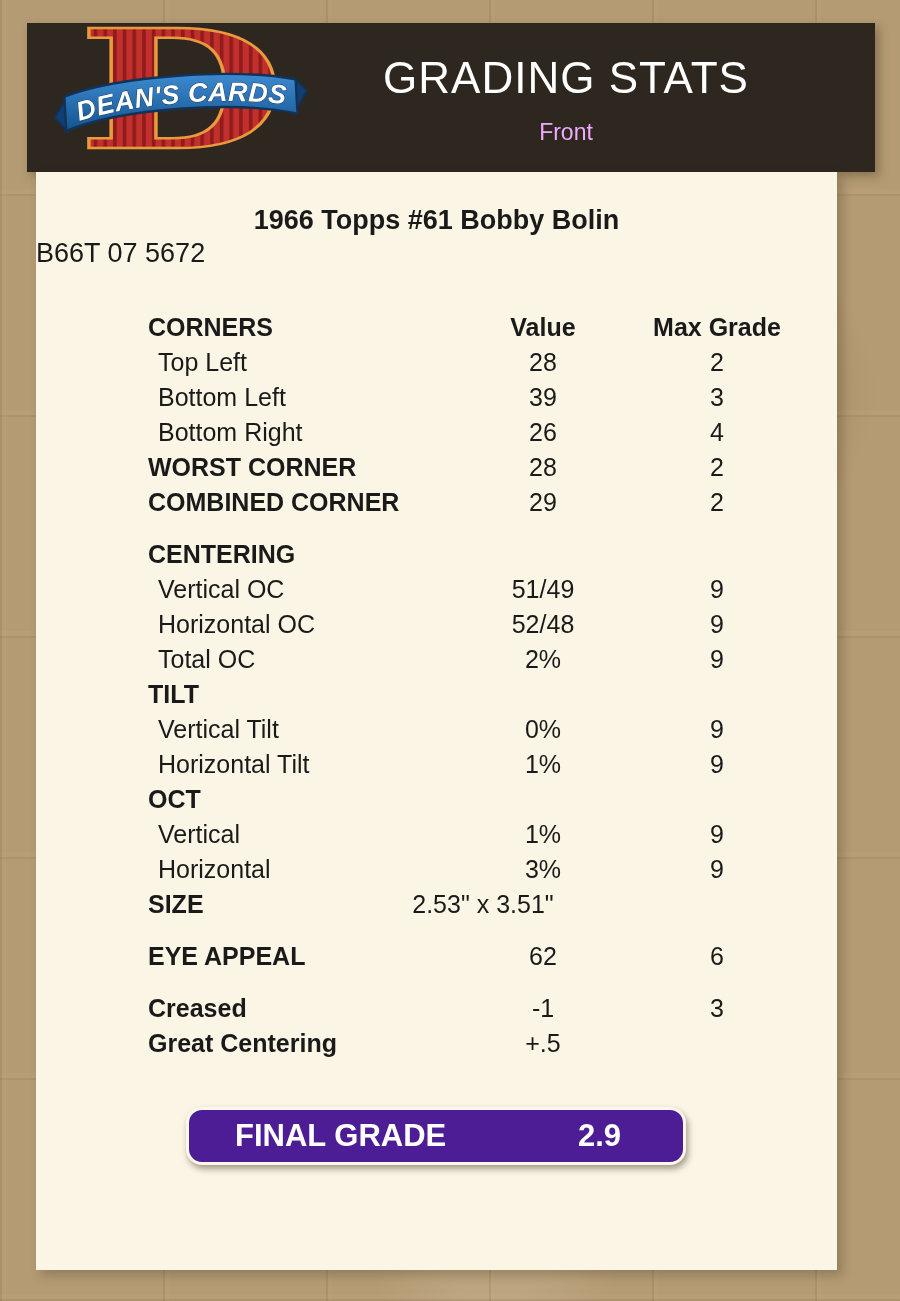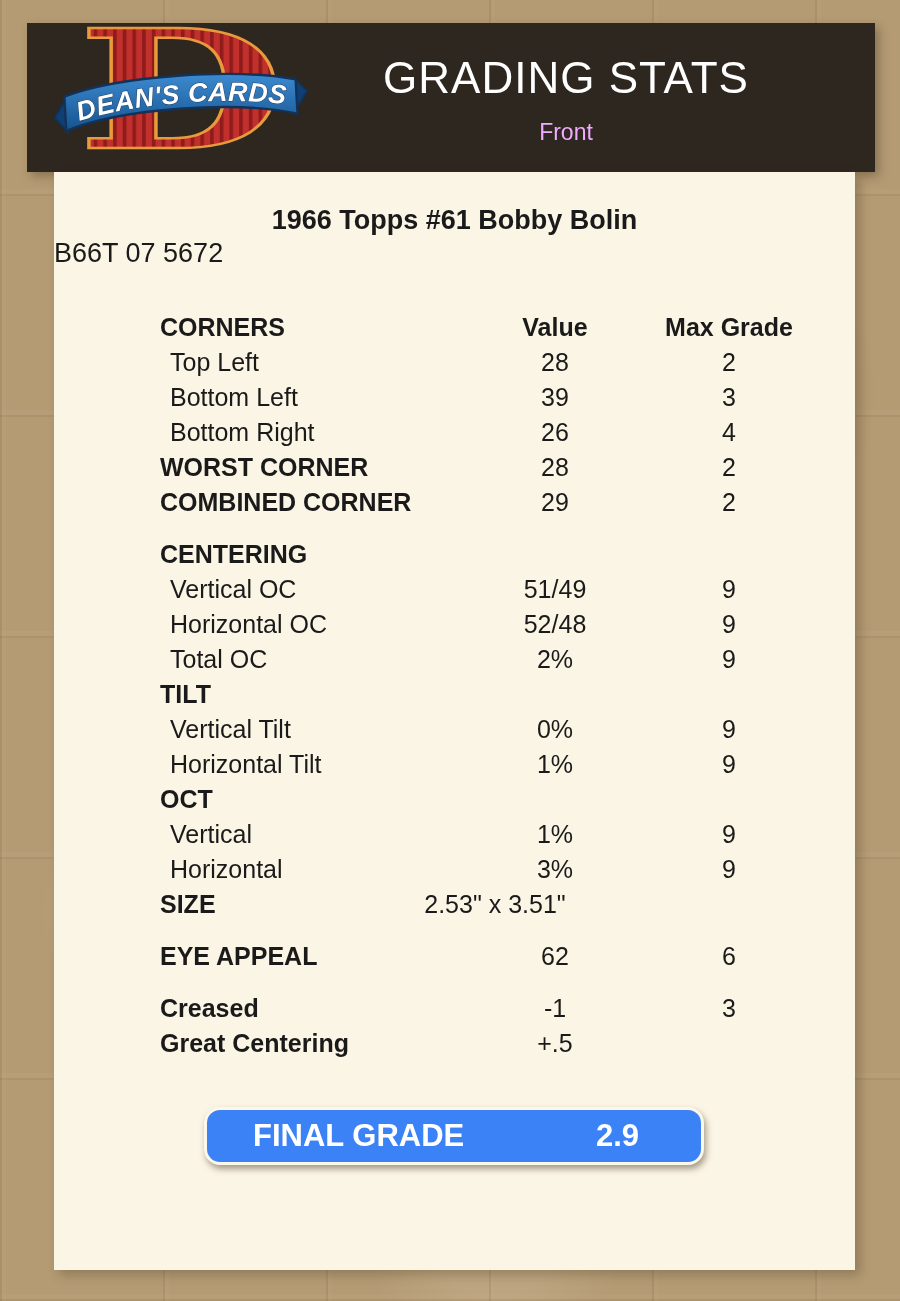--- a/index.html
+++ b/index.html
@@ -27,46 +27,46 @@
   .header-titles {
     position:absolute; left:230px; right:0; top:0; bottom:0;
     display:flex; flex-direction:column; align-items:center; justify-content:center;
     gap:21px; padding-top:4px;
   }
   .header-title { color:#ffffff; font-size:44px; letter-spacing:1px; line-height:1; }
   .header-subtitle { color:#f0abfc; font-size:23px; line-height:1; }
 
   
   .panel {
-    position:absolute; left:54px; top:172px; width:801px; height:1098px;
+    position:absolute; left:36px; top:172px; width:801px; height:1098px;
     background:#fbf5e5;
     box-shadow:5px 5px 10px rgba(66,50,30,0.30);
     padding-top:32px;
   }
   .card-title { text-align:center; font-size:27px; font-weight:bold; line-height:33px; }
   .card-serial { text-align:left; font-size:27px; line-height:33px; }
 
   
   .stats { margin-top:40px; }
   .row {
     display:grid; grid-template-columns:401px 200px 148px;
-    height:35px; line-height:35px; font-size:25px;
+    height:35px; line-height:35px; font-size:25px;margin-left:6px;
   }
   .cell-label { padding-left:106px; white-space:nowrap; }
   .indent .cell-label { padding-left:116px; }
   .cell-value, .cell-max { text-align:center; }
   .bold { font-weight:bold; }
   .gap { margin-top:17px; }
   .size-row .cell-value { transform:translateX(-60px); }
 
   
   .final-grade {
     margin:46px 0 0 150px;
     width:500px; height:58px;
-    background:#3b82f6;
+    background:#4c1d95;
     border:3px solid #fbf7ea;
     border-radius:16px;
     box-shadow:2px 4px 6px rgba(95,80,60,0.55);
     display:flex; align-items:center; justify-content:space-between;
     padding:0 62px 0 46px;
     color:#ffffff; font-size:31px; font-weight:bold;
     cursor:default;
   }
 </style>
 </head>

